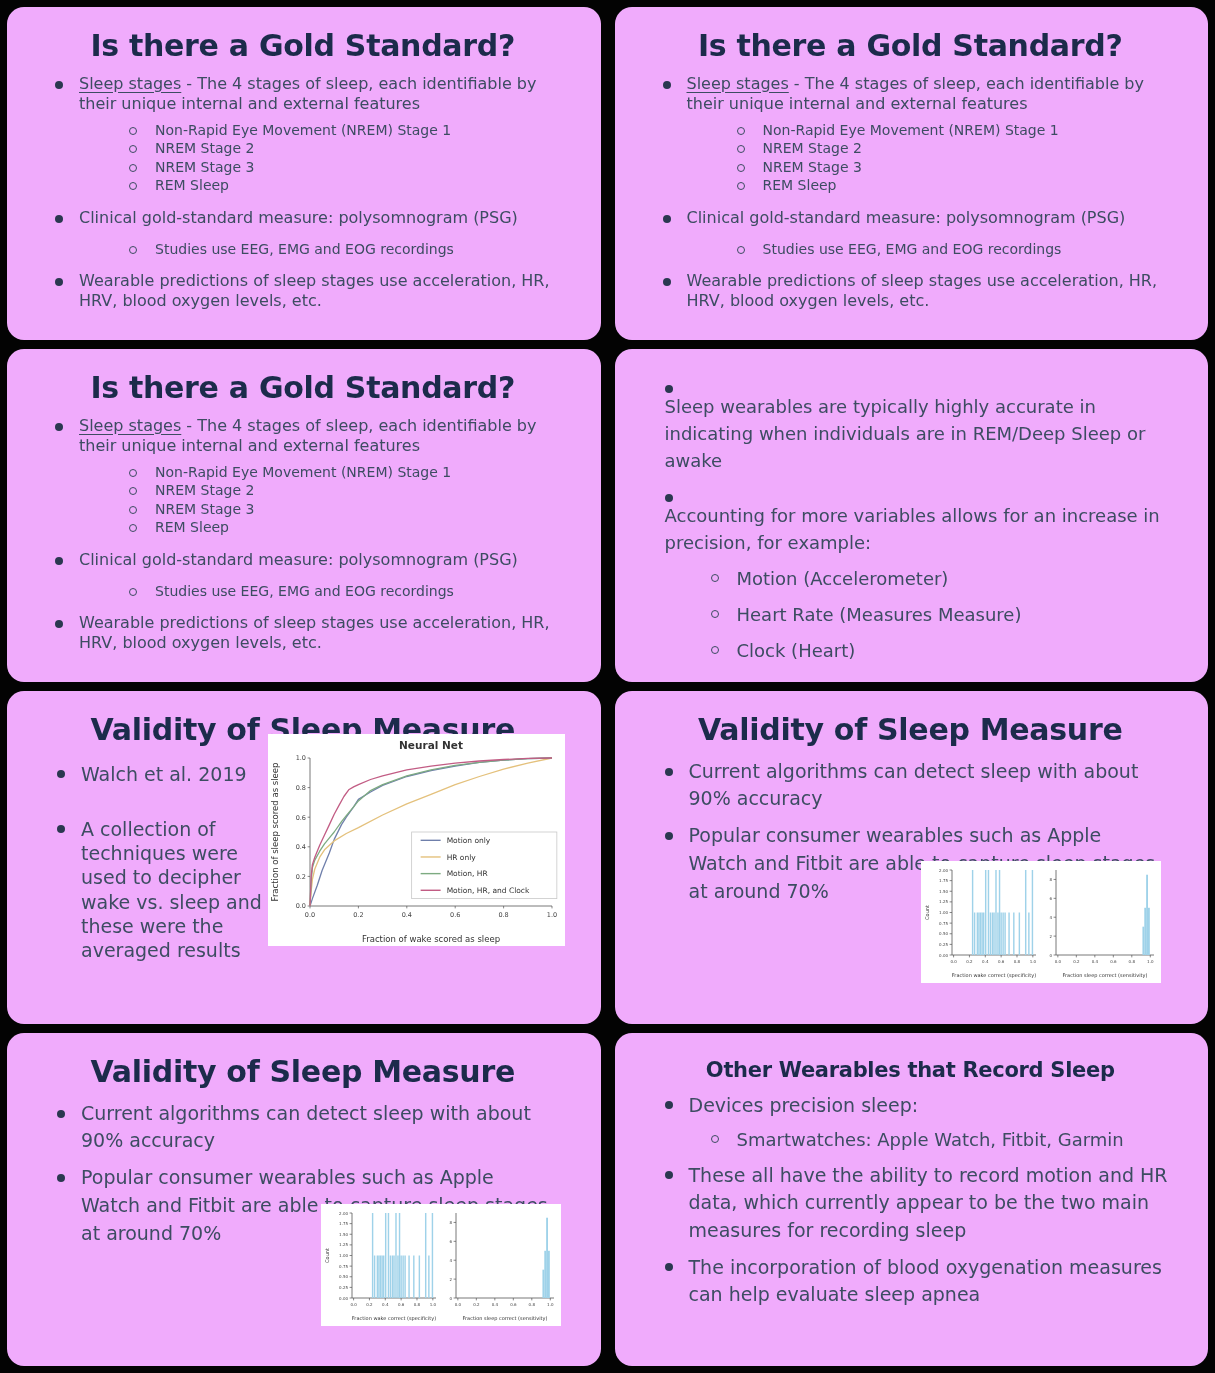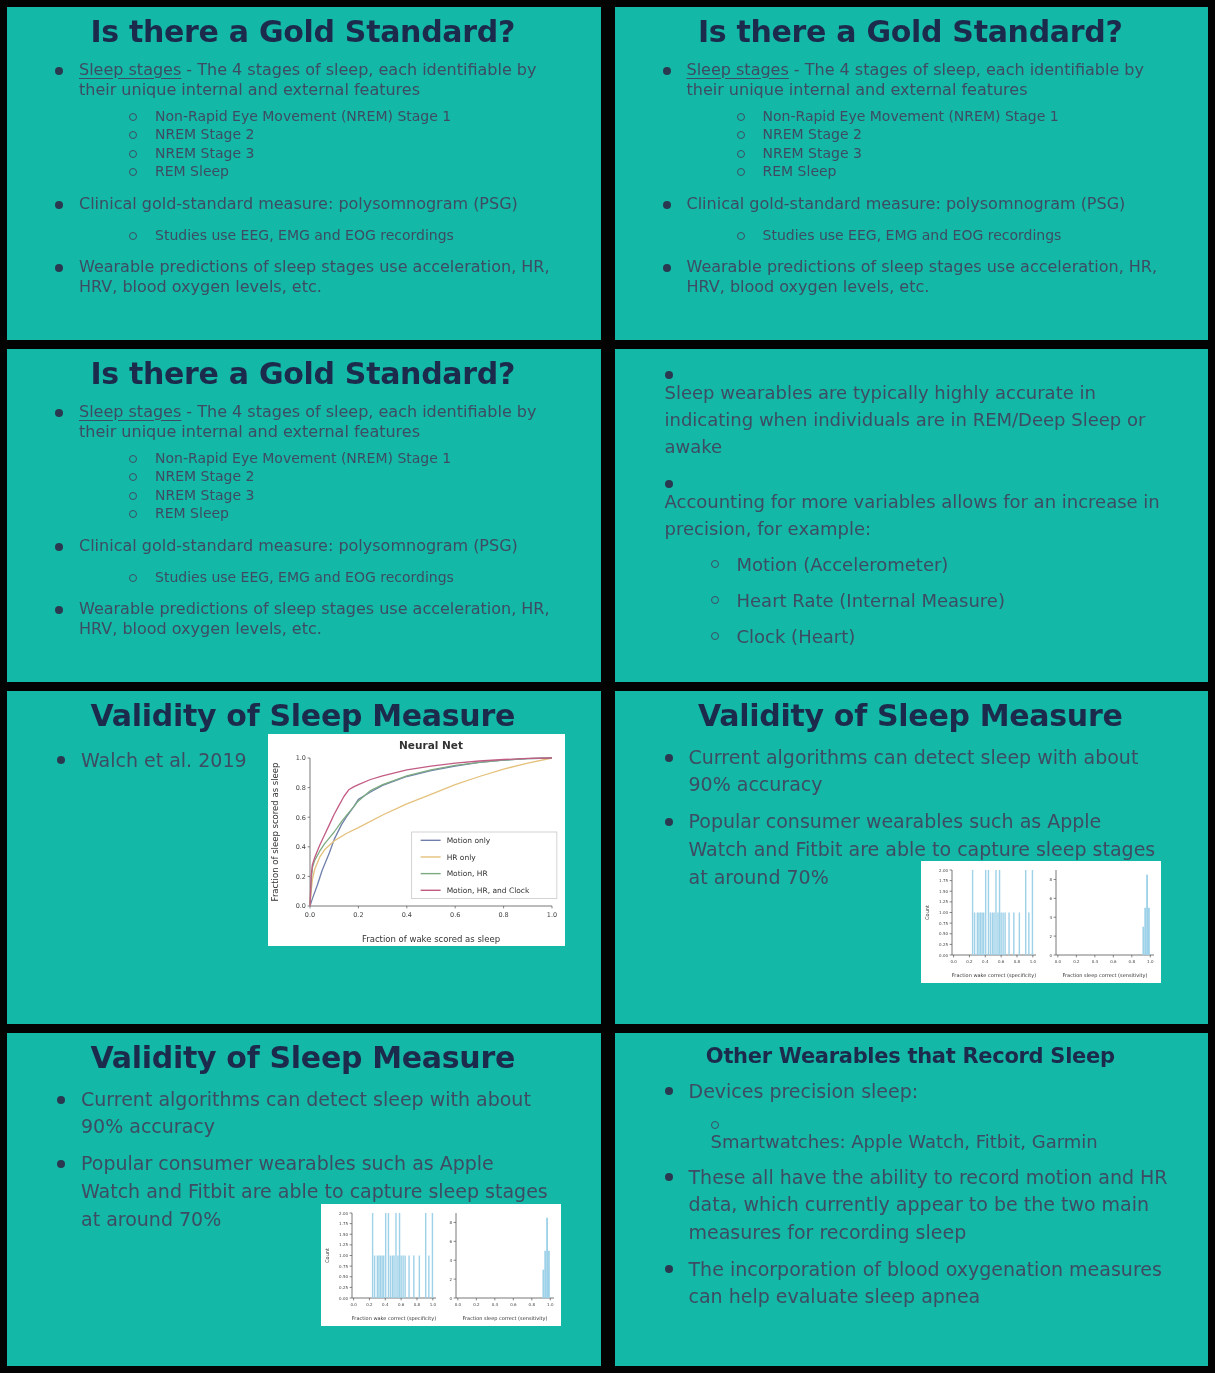--- a/index.html
+++ b/index.html
@@ -1,20 +1,20 @@
 <!DOCTYPE html>
 <html><head>
 <meta charset="utf-8">
 <style>
   html,body{margin:0;padding:0;background:#000;}
   .page{width:1215px;height:1373px;background:#030303;box-sizing:border-box;padding:7px;
         display:grid;grid-template-columns:1fr 1fr;grid-template-rows:repeat(4,333px);
         column-gap:14px;row-gap:9px;}
-  .slide{background:#14b8a6;position:relative;font-family:"DejaVu Sans",sans-serif;
-         color:#3d4c62;box-sizing:border-box;padding:2px 26px 6px 24px;overflow:hidden;}
+  .slide{background:#f0abfc;position:relative;font-family:"DejaVu Sans",sans-serif;
+         color:#3d4c62;box-sizing:border-box;padding:16px 26px 6px 24px;overflow:hidden;border-radius:17px;}
   .stitle{font-weight:bold;color:#1c2b4b;text-align:center;font-size:30px;line-height:1.25;
           margin:4px 0 6px;letter-spacing:-0.3px;white-space:nowrap;}
   .s8 .stitle{font-size:21px;margin-top:8px;}
   .li{display:flex;align-items:flex-start;}
   .dot{flex:0 0 8px;width:8px;height:8px;border-radius:50%;background:#2a3850;margin:7px 16px 0 0;}
   .ring{flex:0 0 8px;width:8px;height:8px;border-radius:50%;border:1.6px solid #3d4c62;
         box-sizing:border-box;margin:6px 18px 0 0;background:transparent;}
   .txt{flex:1;}
   .ul{text-decoration:underline;text-underline-offset:3px;}
 
@@ -49,21 +49,21 @@
   .s6 .txt{max-width:470px;}
   .histbox{position:absolute;left:306px;top:170px;width:240px;height:122px;background:#fff;
            display:flex;align-items:center;justify-content:center;gap:2px;}
   .slide7 .histbox{left:314px;top:171px;}
   .hsvg{width:118px;height:118px;}
   .rocbox svg,.hsvg svg{display:block;}
 
   
   .s8{font-size:19px;line-height:1.45;}
   .s8 .li1{padding-left:26px;margin-top:9px;}
-  .s8 .li2{padding-left:72px;margin-top:7px;font-size:18px;flex-direction:column;}
+  .s8 .li2{padding-left:72px;margin-top:7px;font-size:18px;}
   .s8 .dot{margin-top:9px;}
   .s8 .ring{margin-top:8px;}
 </style>
 </head>
 <body>
 
 <div class="page">
 
   <section class="slide sA">
     <h2 class="stitle">Is there a Gold Standard?</h2>
@@ -187,34 +187,38 @@
     <div class="li li1">
         <span class="dot"></span>
         <span class="txt">Accounting for more variables allows for an increase in precision, for example:</span>
       </div>
     <div class="li li2">
         <span class="ring"></span>
         <span class="txt">Motion (Accelerometer)</span>
       </div>
     <div class="li li2">
         <span class="ring"></span>
-        <span class="txt">Heart Rate (Internal Measure)</span>
+        <span class="txt">Heart Rate (Measures Measure)</span>
       </div>
     <div class="li li2">
         <span class="ring"></span>
         <span class="txt">Clock (Heart)</span>
       </div>
   </section>
 
   <section class="slide s5">
     <h2 class="stitle">Validity of Sleep Measure</h2>
     <div class="col">
       <div class="li li1">
           <span class="dot"></span>
           <span class="txt">Walch et al. 2019</span>
+        </div>
+      <div class="li li1 b2">
+          <span class="dot"></span>
+          <span class="txt">A collection of techniques were used to decipher wake vs. sleep and these were the averaged results</span>
         </div>
     </div>
     <div class="rocbox">
         <svg viewBox="0 0 297 212" width="100%" height="100%">
           <rect width="297" height="212" fill="#fff"></rect>
           <text x="163" y="15" font-size="10.5" font-weight="bold" fill="#333" text-anchor="middle" font-family="DejaVu Sans,sans-serif">Neural Net</text>
           <line x1="42" y1="172" x2="284" y2="172" stroke="#555" stroke-width="0.8"></line>
           <line x1="42" y1="172" x2="42" y2="24" stroke="#555" stroke-width="0.8"></line>
           <line x1="42" y1="172" x2="42" y2="174.4" stroke="#555" stroke-width="0.7"></line>
           <text x="42" y="182.5" font-size="6.5" fill="#444" text-anchor="middle" font-family="DejaVu Sans,sans-serif">0.0</text>

